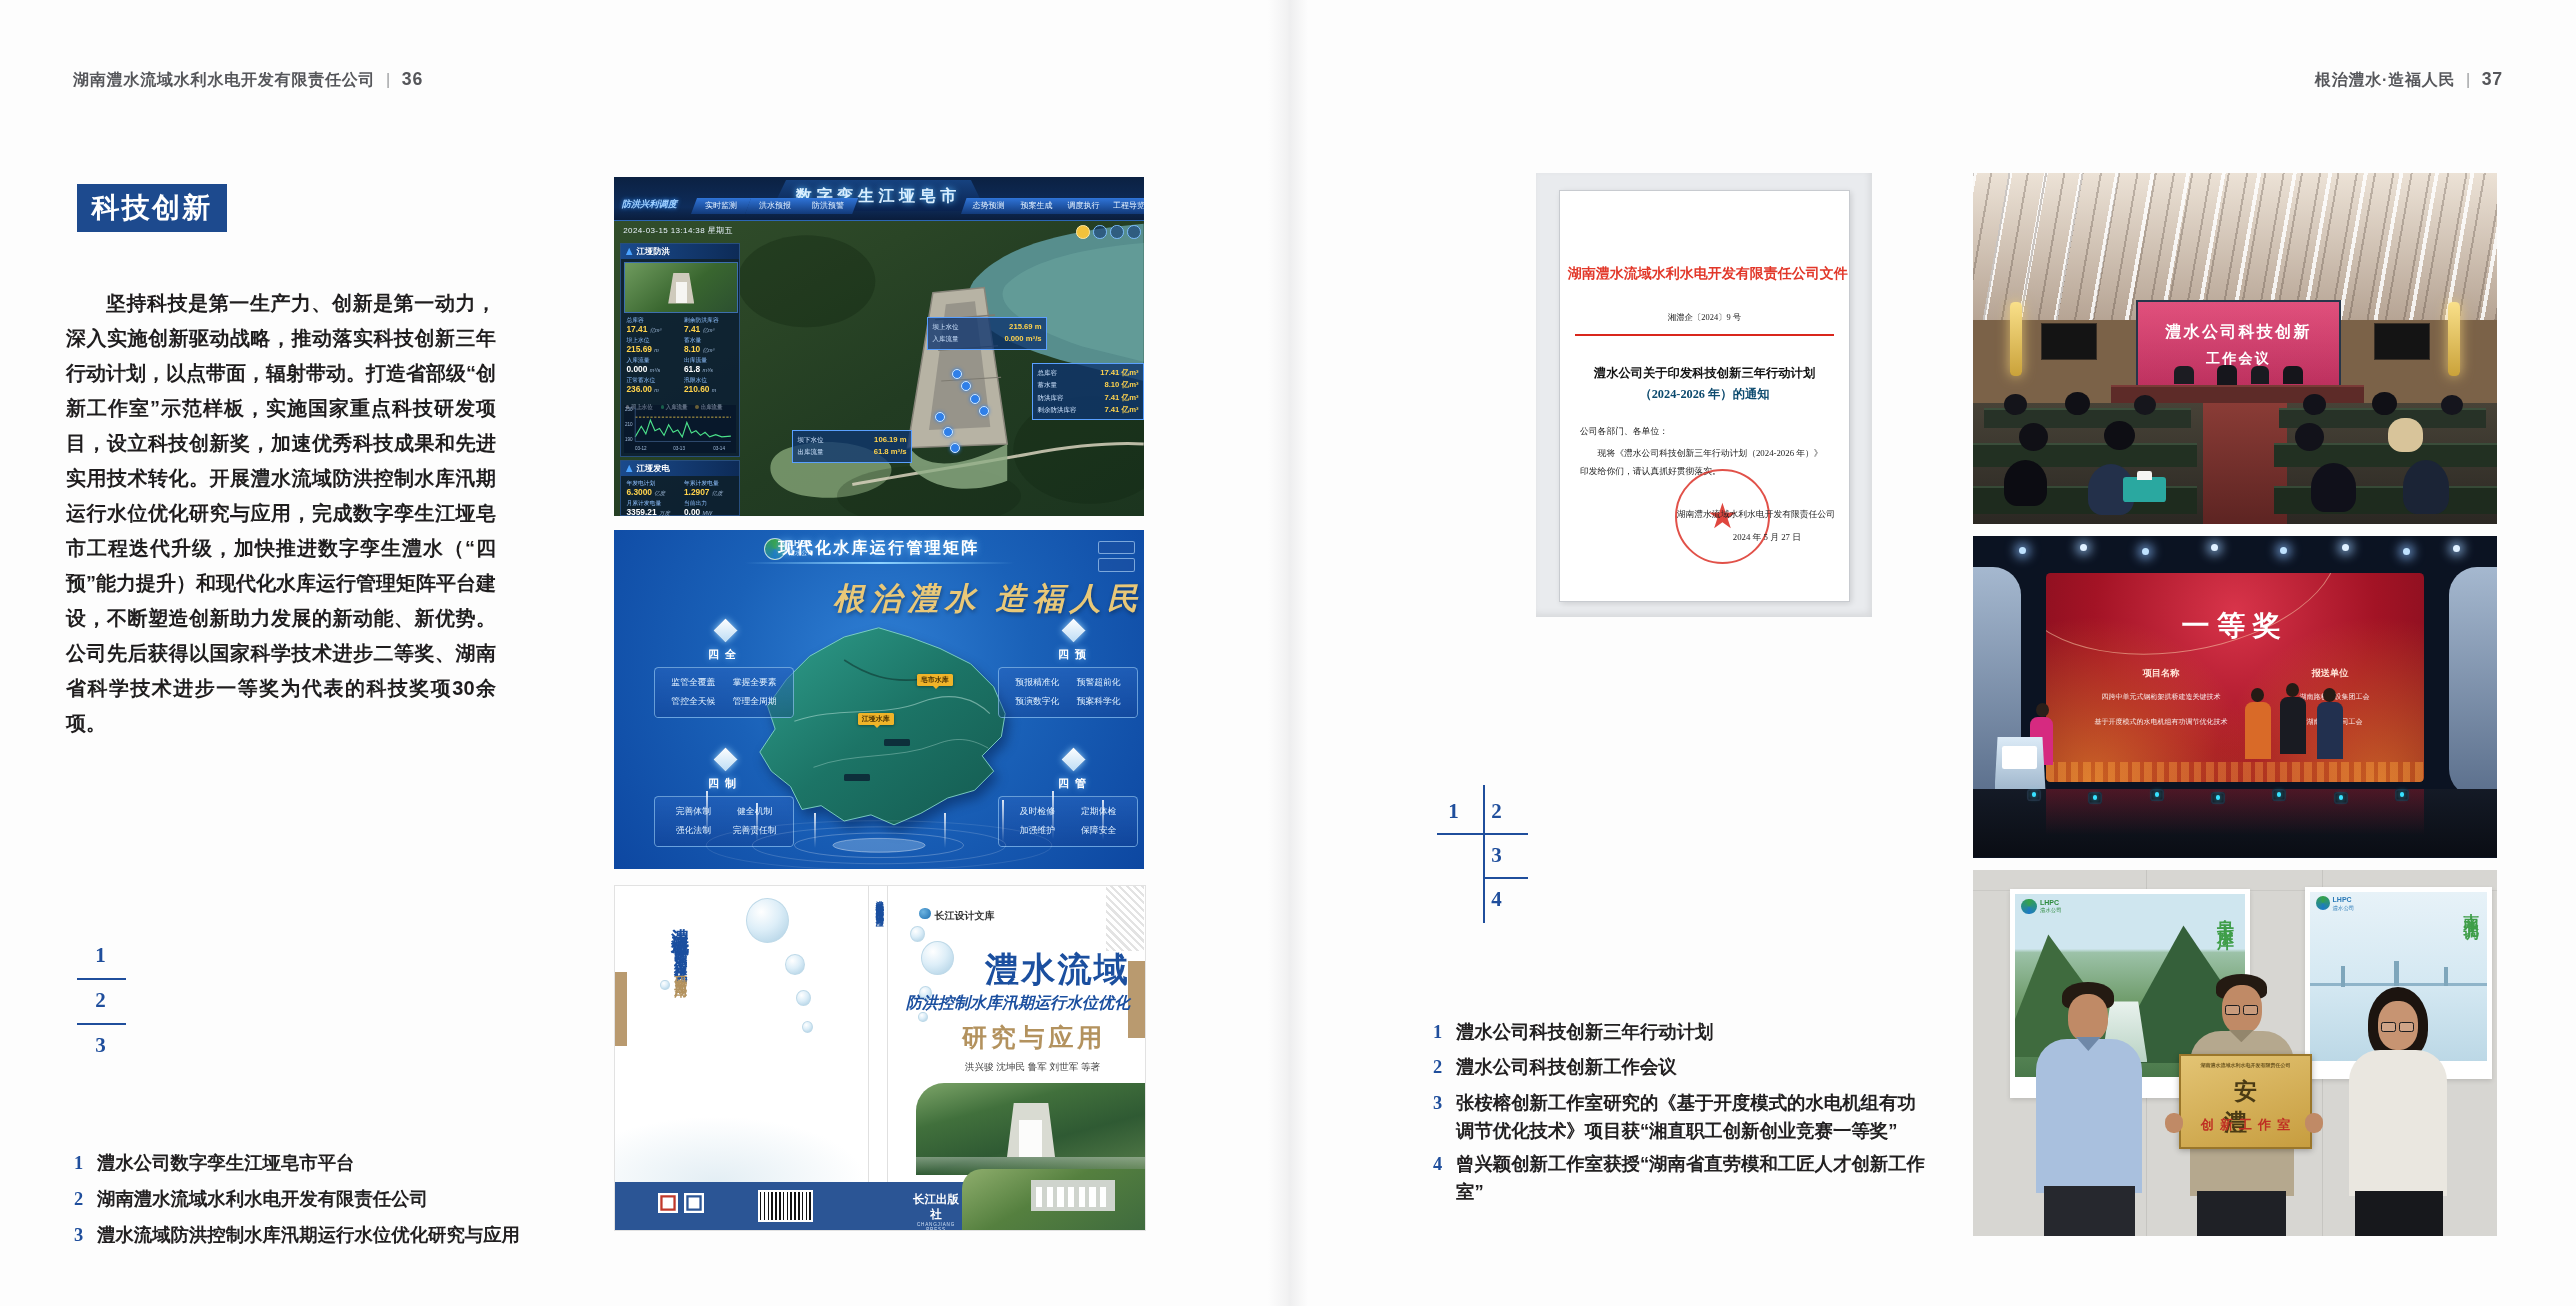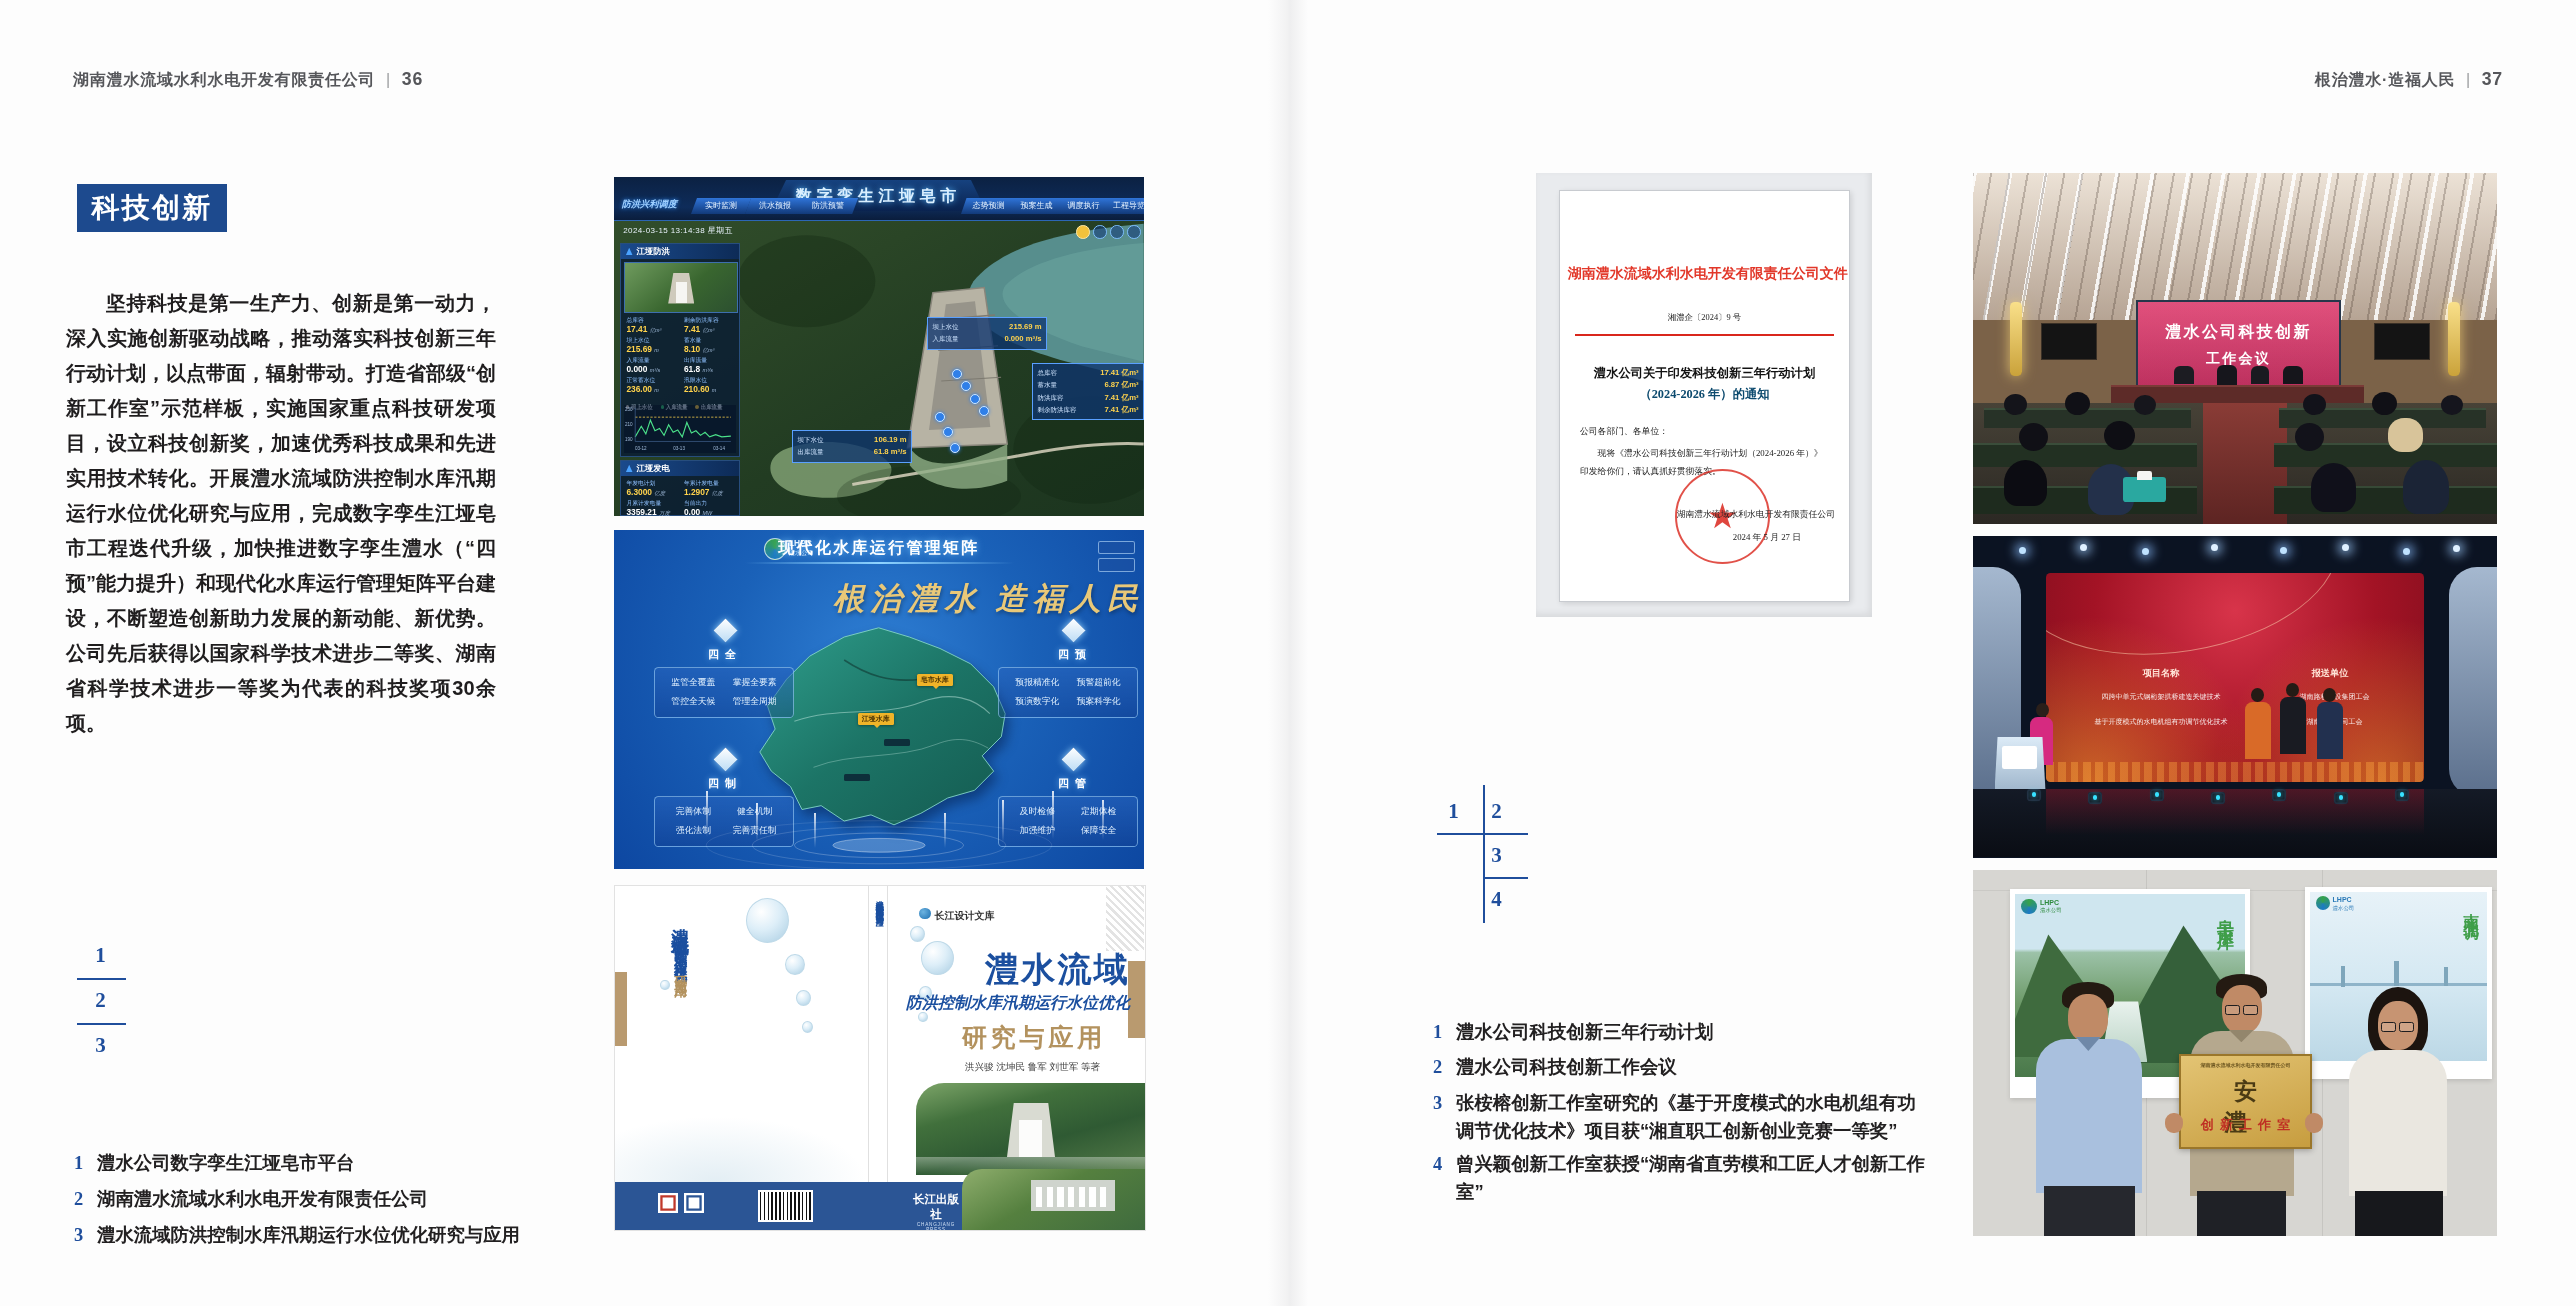--- a/index.html
+++ b/index.html
@@ -259,21 +259,21 @@
         <span class="tv">0.000 m³/s</span>
       </div>
   </div>
   <div class="ttp" style="left:418px;top:186px;width:101px">
     <div class="trow">
         <span class="tl">总库容</span>
         <span class="tv">17.41 亿m³</span>
       </div>
     <div class="trow">
         <span class="tl">蓄水量</span>
-        <span class="tv">6.87 亿m³</span>
+        <span class="tv">8.10 亿m³</span>
       </div>
     <div class="trow">
         <span class="tl">防洪库容</span>
         <span class="tv">7.41 亿m³</span>
       </div>
     <div class="trow">
         <span class="tl">剩余防洪库容</span>
         <span class="tv">7.41 亿m³</span>
       </div>
   </div>
@@ -516,20 +516,21 @@
     <div class="abs" style="left:480px;top:9.2px;width:7px;height:7px;border-radius:50%;background:#dff0ff;box-shadow:0 0 10.7px 3.8px rgba(160,205,255,.8)"></div>
   </div>
   <div class="abs" style="left:0;top:31px;width:48px;height:230px;border-radius:0 28px 28px 0;background:linear-gradient(#a5b8cf,#5b6f8c)"></div>
   <div class="abs" style="left:476px;top:31px;width:48px;height:230px;border-radius:28px 0 0 28px;background:linear-gradient(#a5b8cf,#5b6f8c)"></div>
 
   <div class="abs" style="left:73px;top:37px;width:378px;height:209px;border-radius:4.6px;overflow:hidden;
        background:radial-gradient(circle at 12% 100%,rgba(246,155,44,.6),transparent 42%),
                   radial-gradient(circle at 88% 100%,rgba(246,155,44,.55),transparent 42%),
                   radial-gradient(circle at 50% 18%,#d8344a,#a31325 55%,#7c0d1c)">
     <div class="abs" style="left:-31px;top:-92px;width:322px;height:169px;border:1.5px solid rgba(255,220,180,.5);border-radius:50%;transform:rotate(-9deg)"></div>
+    <div class="abs" style="left:0;top:34px;width:100%;text-align:center;color:#fff;font-size:28px;font-weight:bold;letter-spacing:7.7px;font-family:'Liberation Serif',serif">一等奖</div>
     <div class="abs" style="left:38px;top:94px;width:154px;text-align:center;color:#ffe3d6;font-size:9.2px;font-weight:bold">项目名称</div>
     <div class="abs" style="left:215px;top:94px;width:138px;text-align:center;color:#ffe3d6;font-size:9.2px;font-weight:bold">报送单位</div>
     <div class="abs" style="left:23px;top:115px;width:184px;text-align:center;color:rgba(255,255,255,.9);font-size:7px;line-height:18.4px">四跨中单元式钢桁架拱桥建造关键技术</div>
     <div class="abs" style="left:23px;top:140px;width:184px;text-align:center;color:rgba(255,255,255,.9);font-size:7px;line-height:18.4px">基于开度模式的水电机组有功调节优化技术</div>
     <div class="abs" style="left:223px;top:115px;width:131px;text-align:center;color:rgba(255,255,255,.9);font-size:7px;line-height:18.4px">湖南路桥建设集团工会</div>
     <div class="abs" style="left:223px;top:140px;width:131px;text-align:center;color:rgba(255,255,255,.9);font-size:7px;line-height:18.4px">湖南澧水公司工会</div>
     <div class="abs" style="left:0;bottom:0;width:100%;height:20px;background:repeating-linear-gradient(90deg,rgba(255,170,60,.4) 0 7.7px,rgba(200,90,20,.25) 7.7px 12.3px)"></div>
   </div>
 
   <div>

